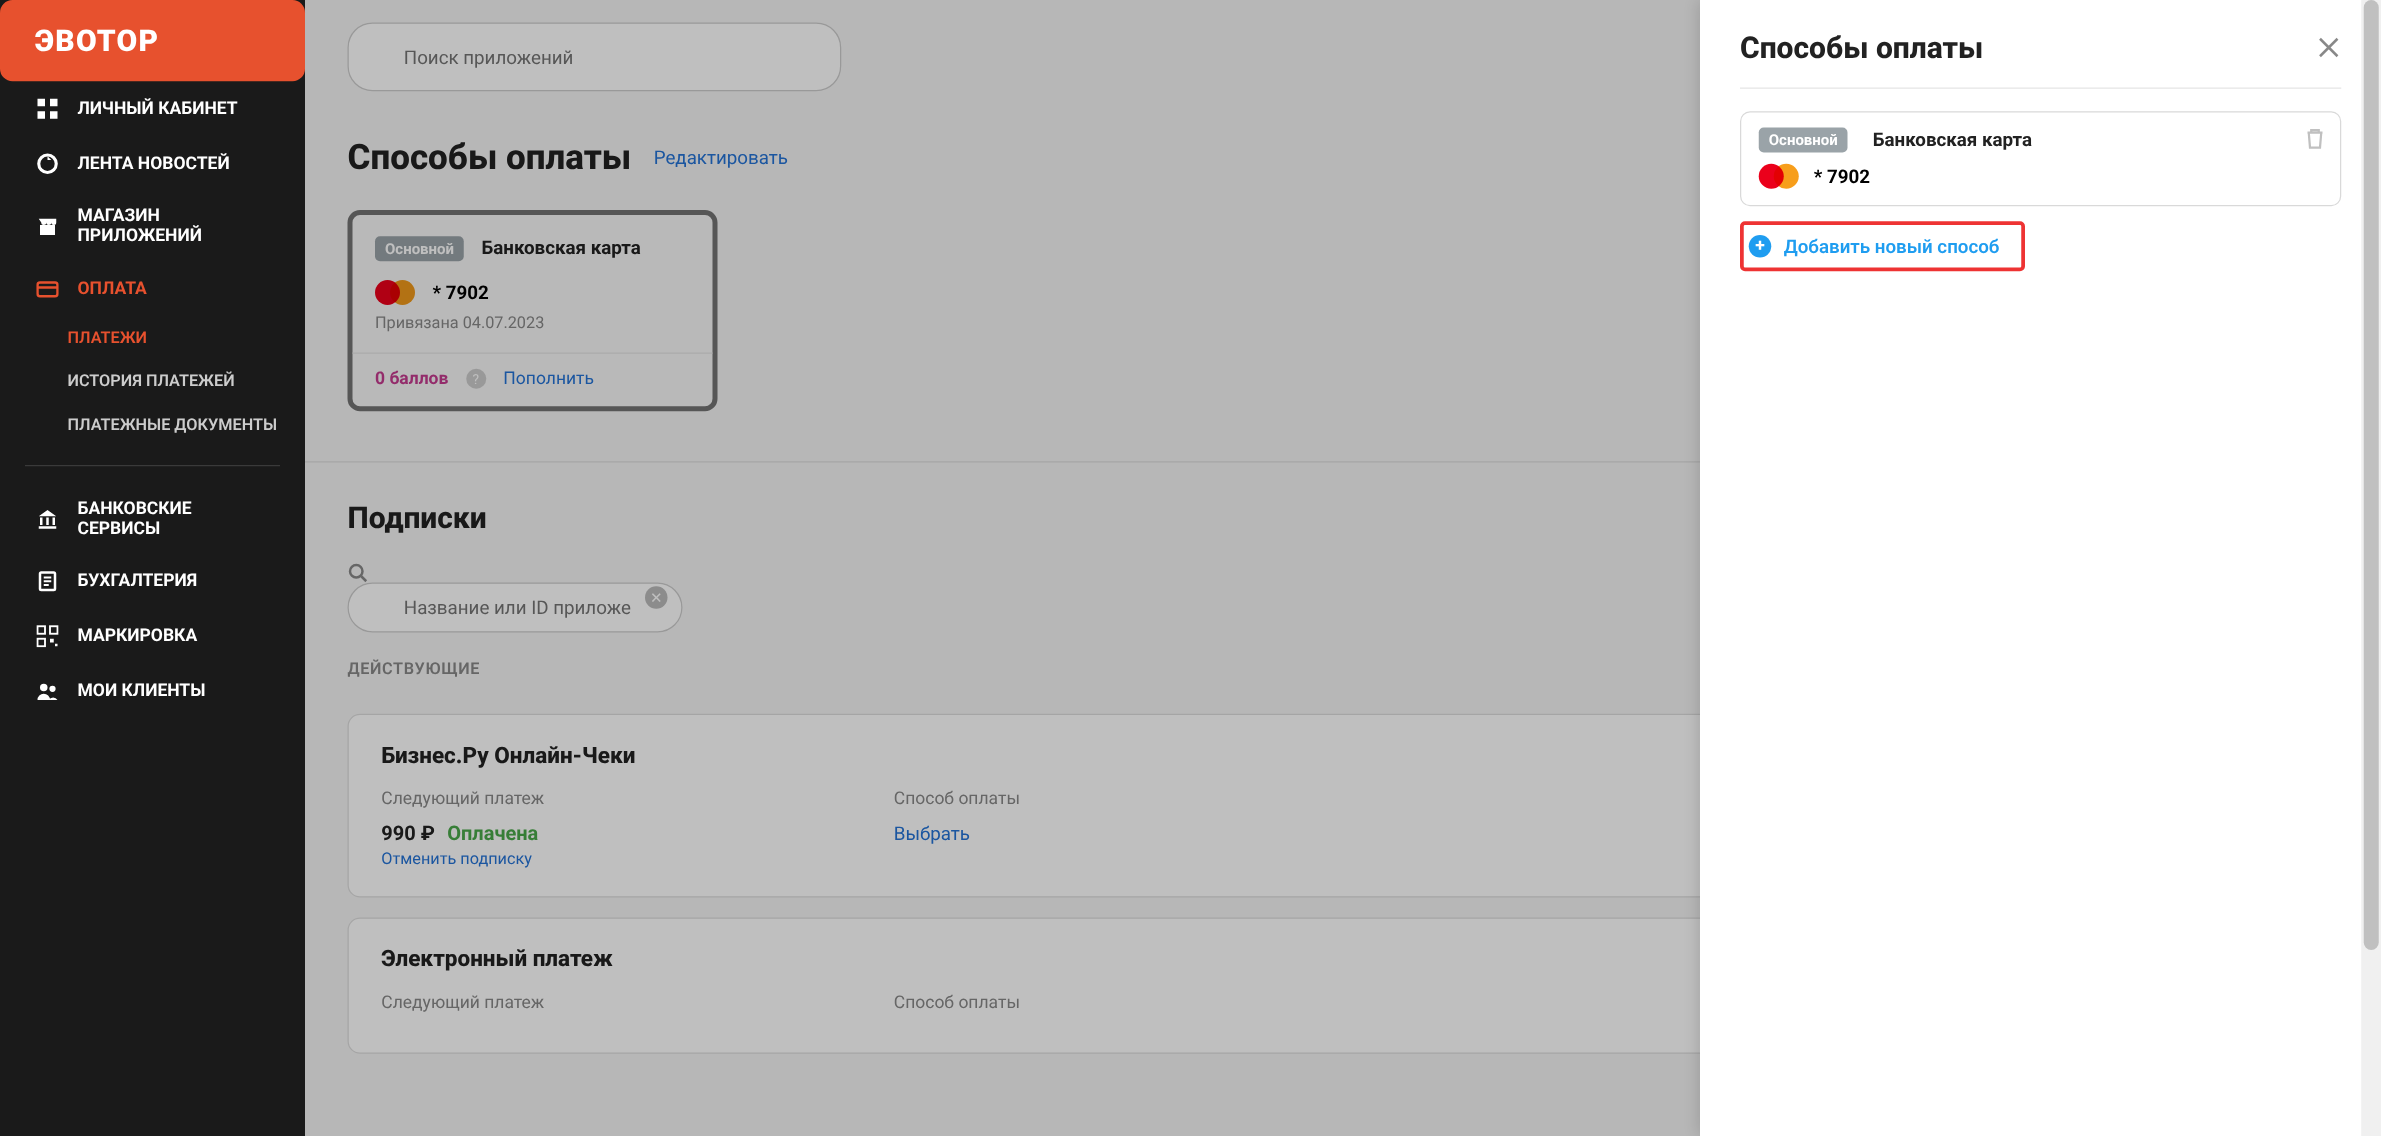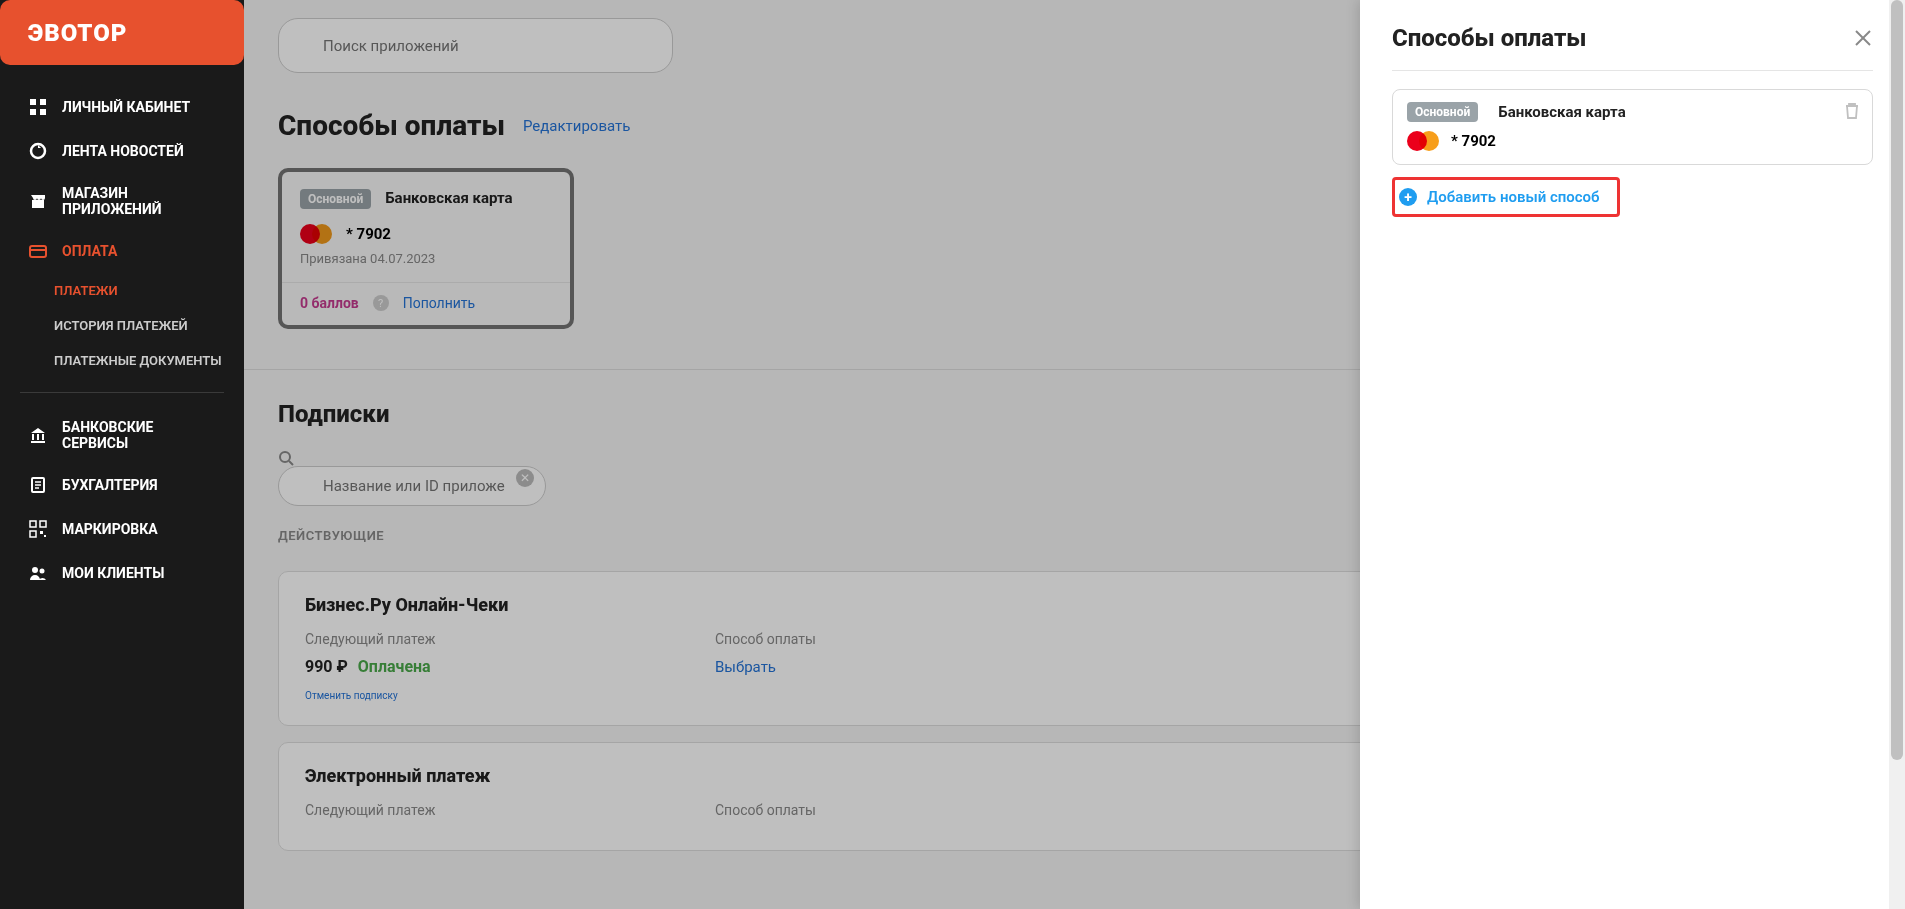--- a/index.html
+++ b/index.html
@@ -4,21 +4,21 @@
 <style>
 * { margin: 0; padding: 0; box-sizing: border-box; font-family: -apple-system, BlinkMacSystemFont, "Segoe UI", Roboto, Arial, sans-serif; }
 body { width: 1905px; height: 909px; overflow: hidden; position: relative; background: #f5f5f5; }
 
 .app { display: flex; width: 100%; height: 100%; }
 
 .sidebar { width: 244px; background: #1a1a1a; display: flex; flex-direction: column; flex-shrink: 0; }
 .logo-area { background: #e7512e; height: 65px; display: flex; align-items: center; padding-left: 28px; border-radius: 10px; }
 .logo { color: #fff; font-weight: 900; font-size: 24px; letter-spacing: 1px; }
 
-.nav { padding-top: 20px; }
+.nav { }
 .nav-item { display: flex; align-items: center; padding: 12px 28px; color: #fff; font-weight: 700; font-size: 14px; cursor: pointer; gap: 14px; }
 .nav-item.active { color: #e7512e; }
 .nav-item .icon { width: 20px; height: 20px; display: inline-flex; align-items: center; justify-content: center; flex-shrink: 0; }
 .nav-sub { padding-left: 54px; }
 .nav-sub-item { color: #ccc; font-size: 13px; font-weight: 600; padding: 10px 0; cursor: pointer; }
 .nav-sub-item.active { color: #e7512e; }
 .nav-divider { border-top: 1px solid #3a3a3a; margin: 14px 20px; }
 
 .main { flex: 1; position: relative; overflow: hidden; }
 .overlay { position: absolute; inset: 0; background: rgba(0,0,0,0.25); z-index: 5; }
@@ -58,21 +58,21 @@
 .subs-heading { color: #888; font-size: 13px; font-weight: 600; letter-spacing: 0.5px; margin-bottom: 28px; }
 
 .sub-item { border: 1px solid #ddd; border-radius: 10px; padding: 22px 26px; margin-bottom: 16px; background: #fff; }
 .sub-name { font-size: 18px; font-weight: 800; color: #222; margin-bottom: 16px; }
 .sub-row { display: flex; }
 .sub-col { flex: 0 0 410px; }
 .sub-label { color: #888; font-size: 14px; margin-bottom: 10px; }
 .sub-price { font-size: 16px; font-weight: 700; color: #222; }
 .paid { color: #4aa84a; margin-left: 6px; }
 .choose-link { color: #2473d6; font-size: 15px; cursor: pointer; }
-.cancel-link { color: #2473d6; font-size: 10px; cursor: pointer; margin-top: 14px; display: inline-block; }
+.cancel-link { color: #2473d6; font-size: 13px; cursor: pointer; margin-top: 3px; display: inline-block; }
 
 
 .drawer { position: absolute; top: 0; right: 0; bottom: 0; width: 545px; background: #fff; z-index: 10; padding: 24px 32px; box-shadow: -2px 0 12px rgba(0,0,0,0.15); }
 .drawer-header { display: flex; align-items: center; justify-content: space-between; border-bottom: 1px solid #e5e5e5; padding-bottom: 18px; margin-bottom: 18px; }
 .drawer-title { font-size: 24px; font-weight: 800; color: #222; }
 .drawer-close { color: #888; cursor: pointer; font-size: 20px; }
 
 .drawer-card { border: 1px solid #d9d9d9; border-radius: 8px; padding: 12px 14px; position: relative; }
 .drawer-card-row1 { display: flex; align-items: center; gap: 10px; }
 .drawer-card-row2 { display: flex; align-items: center; gap: 10px; margin-top: 8px; }

